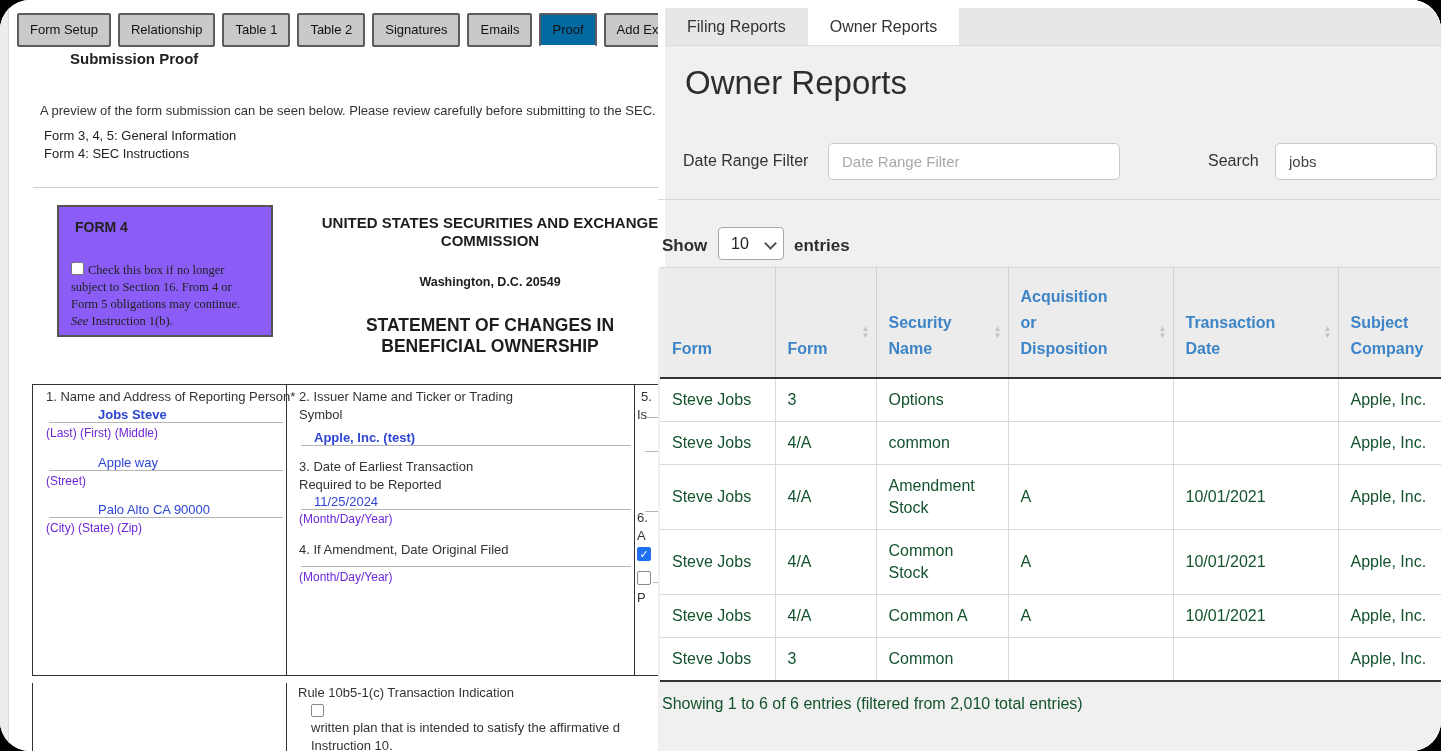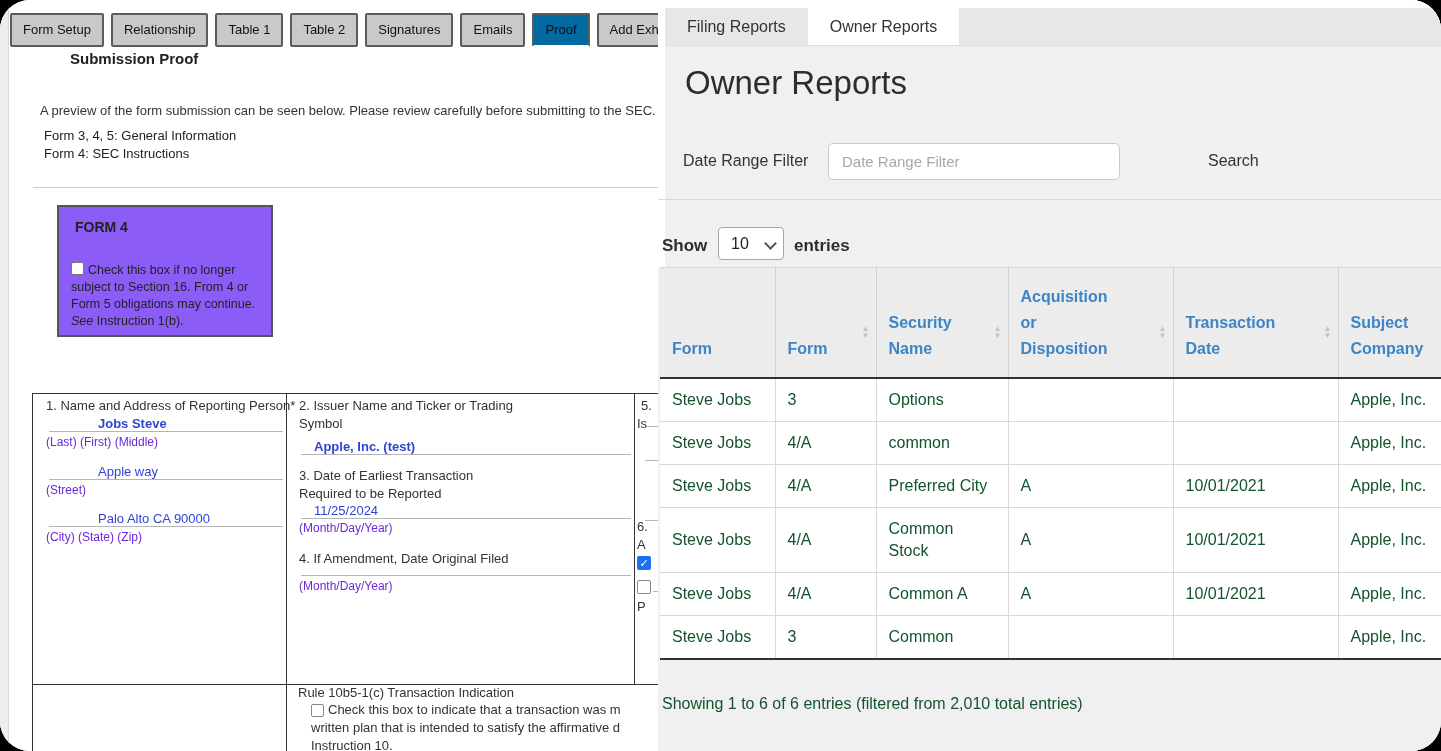--- a/index.html
+++ b/index.html
@@ -3,42 +3,42 @@
 <meta charset="utf-8">
 <style>
   html,body{margin:0;padding:0;background:#000;}
   #stage{position:relative;width:1441px;height:751px;background:#000;overflow:hidden;
          font-family:"Liberation Sans",sans-serif;}
   #page{position:absolute;inset:0;background:#fff;border-radius:30px;overflow:hidden;}
 
   
   #left-panel{position:absolute;inset:0;background:#fff;color:#222;}
   .lp-edge{position:absolute;left:0;top:0;width:8px;height:751px;background:#ededed;border-right:1px solid #d9d9d9;}
-  #lp-tabs{position:absolute;left:10px;top:13px;display:flex;gap:7px;}
+  #lp-tabs{position:absolute;left:10px;top:13px;display:flex;gap:7px;padding-left:7px;}
   .lp-tab{background:#c9c9c9;border:2px solid #5c5c5c;border-radius:2px;padding:7px 11px 6px 11px;
           font-size:13px;color:#111;white-space:nowrap;cursor:default;}
   .lp-tab.active{background:#0369a1;border-bottom-color:#fff;padding-bottom:8px;}
   .lp-h1{position:absolute;left:70px;top:50px;font-size:15px;font-weight:bold;color:#222;}
   .lp-intro{position:absolute;left:40px;top:103px;font-size:13px;color:#333;}
   .lp-link1{position:absolute;left:44px;top:128px;font-size:13px;color:#222;}
   .lp-link2{position:absolute;left:44px;top:146px;font-size:13px;color:#222;}
   .lp-divider{position:absolute;left:33px;top:187px;width:630px;height:1px;background:#ccc;}
 
   .form4-box{position:absolute;left:57px;top:205px;width:212px;height:128px;border:2px solid #555;background:#8b5cf6;}
   .form4-title{position:absolute;left:16px;top:12px;font-size:14px;font-weight:bold;}
-  #form4-lines{position:absolute;left:12px;top:55px;font-size:12.5px;line-height:17px;color:#222;}
+  #form4-lines{position:absolute;left:12px;top:55px;font-size:12.5px;line-height:17px;color:#222;font-family:Liberation Serif, serif;}
   .f4-check{display:inline-block;width:11px;height:11px;border:1px solid #777;border-radius:2px;
             margin-right:4px;vertical-align:-1px;background:#fff;}
 
   .sec-head{position:absolute;left:290px;top:214px;width:400px;text-align:center;color:#1d1d1d;}
   .sec-l{font-size:15px;font-weight:bold;line-height:17.5px;}
   .sec-addr{margin-top:26px;font-size:12.5px;font-weight:bold;}
   .sec-stmt{margin-top:26px;font-size:17.5px;font-weight:bold;line-height:21px;}
 
-  .ftable{position:absolute;left:32px;top:393px;width:645px;height:290px;border:1px solid #333;padding-left:47px;}
+  .ftable{position:absolute;left:32px;top:384px;width:645px;height:290px;border:1px solid #333;padding-left:47px;}
   .ftable2{position:absolute;left:32px;top:683px;width:645px;height:80px;border:1px solid #333;border-top:none;}
   .vline{position:absolute;top:0;bottom:0;width:1px;background:#333;}
   .flabel{position:absolute;font-size:13px;color:#333;white-space:nowrap;}
   .fvalue{position:absolute;font-size:13px;color:var(--form_value_blue);white-space:nowrap;}
   .fvalue.b{font-weight:bold;}
   .fhint{position:absolute;font-size:12px;color:#6d28d9;white-space:nowrap;}
   .ful{position:absolute;height:1px;background:#b5b5b5;}
   .chk-blue{position:absolute;width:14px;height:14px;background:var(--checkbox_blue);border-radius:2px;
             color:#fff;font-size:11px;line-height:14px;text-align:center;}
   .chk-empty{position:absolute;width:12px;height:12px;border:1px solid #888;border-radius:2px;background:#fff;}
@@ -110,20 +110,29 @@
     <div class="form4-box">
       <div class="form4-title">FORM 4</div>
       <div id="form4-lines">
             <div><span class="f4-check"></span><span>Check this box if no longer</span></div>
             <div><span>subject to Section 16. From 4 or</span></div>
             <div><span>Form 5 obligations may continue.</span></div>
             <div><i>See </i><span>Instruction 1(b).</span></div>
           </div>
     </div>
 
+    <div class="sec-head">
+      <div class="sec-l">UNITED STATES SECURITIES AND EXCHANGE</div>
+      <div class="sec-l">COMMISSION</div>
+      <div class="sec-addr">Washington, D.C. 20549</div>
+      <div class="sec-stmt">
+        <div>STATEMENT OF CHANGES IN</div>
+        <div>BENEFICIAL OWNERSHIP</div>
+      </div>
+    </div>
 
     <div class="ftable">
       <div class="vline" style="left:253px"></div>
       <div class="vline" style="left:601px"></div>
 
       <div class="flabel" style="left:13px;top:4px">1. Name and Address of Reporting Person*</div>
       <div class="fvalue b" style="left:65px;top:22px">Jobs Steve</div>
       <div class="ful" style="left:16px;top:37px;width:234px"></div>
       <div class="fhint" style="left:13px;top:41px">(Last) (First) (Middle)</div>
       <div class="fvalue" style="left:65px;top:70px">Apple way</div>
@@ -156,40 +165,40 @@
       <div class="chk-blue" style="left:604px;top:162px">✓</div>
       <div class="chk-empty" style="left:604px;top:186px"></div>
       <div class="ful" style="left:620px;top:197px;width:24px"></div>
       <div class="flabel" style="left:604px;top:205px">P</div>
     </div>
 
     <div class="ftable2">
       <div class="vline" style="left:253px"></div>
       <div class="flabel" style="left:265px;top:2px">Rule 10b5-1(c) Transaction Indication</div>
       <div class="chk-empty" style="left:278px;top:21px;width:11px;height:11px"></div>
-      <div class="flabel" style="left:295px;top:19px">Check this box to indicate that a transaction was m</div>
       <div class="flabel" style="left:278px;top:37px">written plan that is intended to satisfy the affirmative d</div>
       <div class="flabel" style="left:278px;top:55px">Instruction 10.</div>
     </div>
   </div>
 
   <div id="right-panel">
     <div class="rp-topstrip"></div>
     <div class="rp-tabbar"></div>
     <div class="rp-gutter"></div>
     <div id="rp-tabs">
           <div class="rp-tab">Filing Reports</div>
           <div class="rp-tab active">Owner Reports</div>
         </div>
 
     <div class="rp-h1">Owner Reports</div>
 
     <div class="rp-filterlabel" style="left:25px;top:152px">Date Range Filter</div>
     <input class="rp-input" style="left: 170px; top: 143px; width: 292px;" placeholder="Date Range Filter">
     <div class="rp-filterlabel" style="left:550px;top:152px">Search</div>
+    <input class="rp-input" style="left: 617px; top: 143px; width: 162px;" value="jobs">
 
     <div class="rp-divider"></div>
 
     <div class="rp-showlabel" style="left:4px;top:236px">Show</div>
     <div class="sel-wrap" style="left:60px;top:227px;width:66px;height:33px;position:absolute">
       <select id="len-select" style="left:0;top:0;appearance:none;-webkit-appearance:none">
         <option>10</option>
       </select>
       <span class="chev"></span>
     </div>
@@ -239,21 +248,21 @@
               <td>Steve Jobs</td>
               <td class="link">4/A</td>
               <td>common</td>
               <td></td>
               <td></td>
               <td>Apple, Inc.</td>
             </tr>
             <tr>
               <td>Steve Jobs</td>
               <td class="link">4/A</td>
-              <td>Preferred City</td>
+              <td>Amendment Stock</td>
               <td>A</td>
               <td>10/01/2021</td>
               <td>Apple, Inc.</td>
             </tr>
             <tr>
               <td>Steve Jobs</td>
               <td class="link">4/A</td>
               <td>Common Stock</td>
               <td>A</td>
               <td>10/01/2021</td>

